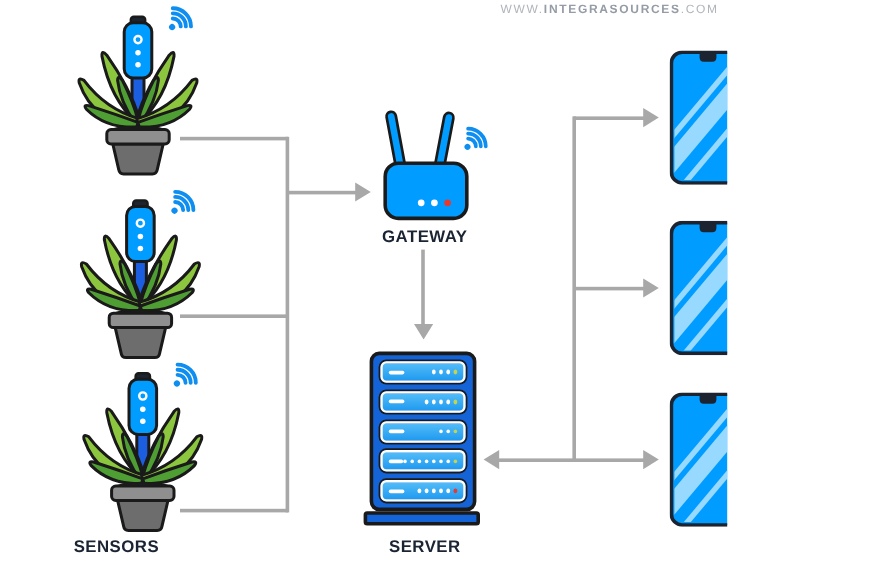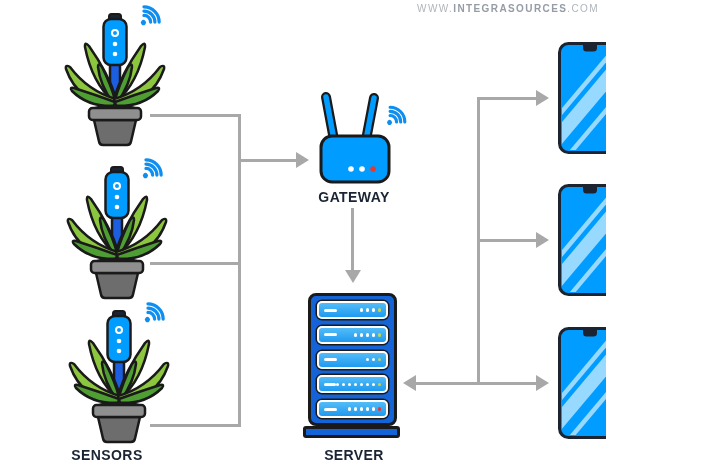--- a/index.html
+++ b/index.html
@@ -247,17 +247,17 @@
 
   <div class="line" style="left:476.5px;top:96.5px;width:3px;height:288px"></div>
   <div class="line" style="left:478px;top:96.5px;width:59px;height:3px"></div>
   <div class="head right" style="left:536px;top:90px"></div>
   <div class="line" style="left:478px;top:238.5px;width:59px;height:3px"></div>
   <div class="head right" style="left:536px;top:232px"></div>
   <div class="line" style="left:415px;top:381.5px;width:122px;height:3px"></div>
   <div class="head left" style="left:403px;top:375px"></div>
   <div class="head right" style="left:536px;top:375px"></div>
 
-  <div class="node-label" style="left:52px;top:447px">SENSORS</div>
+  <div class="node-label" style="left:42px;top:447px">SENSORS</div>
   <div class="node-label" style="left:299px;top:447px">SERVER</div>
   <div class="node-label" style="left:299px;top:189px">GATEWAY</div>
 
 </div>
 
 </body></html>

